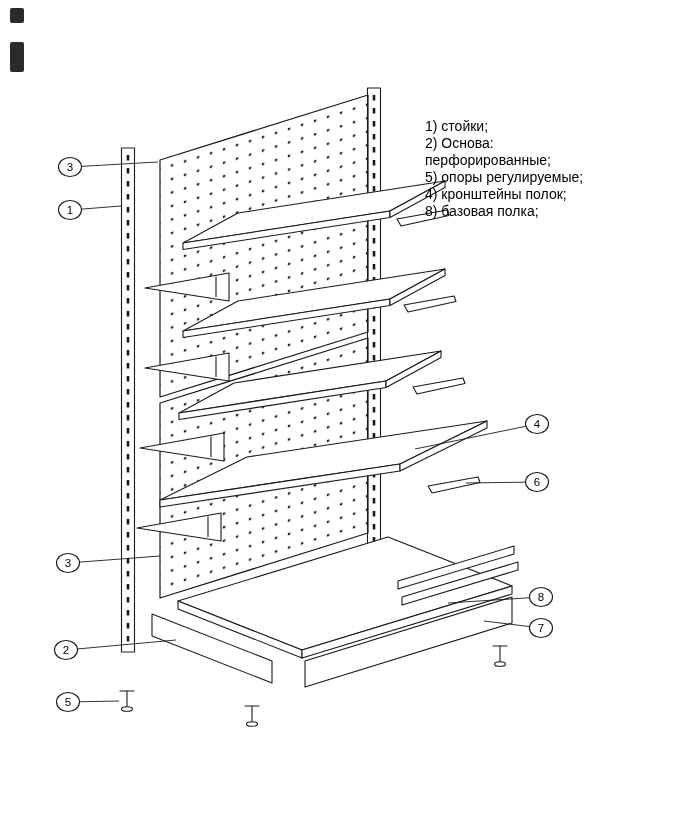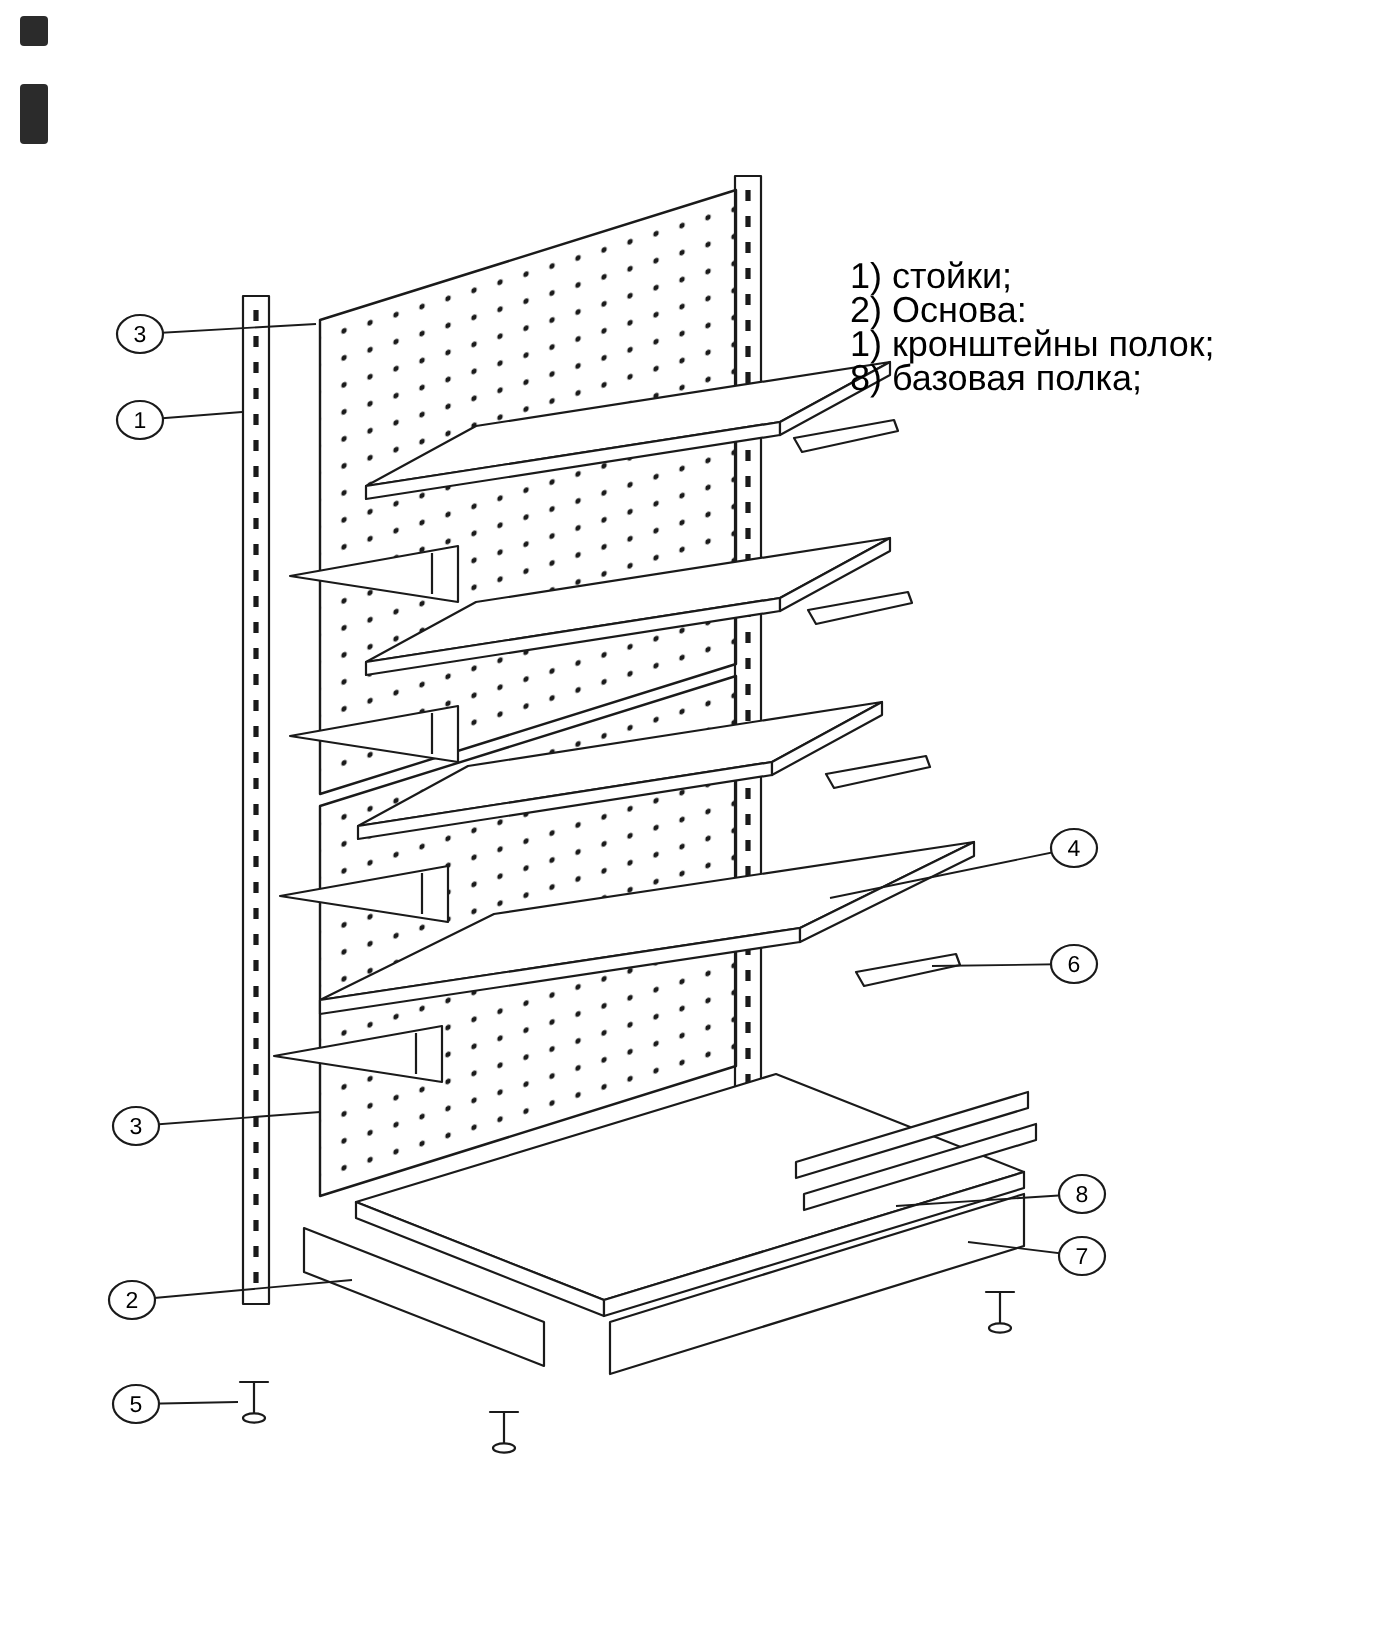--- a/index.html
+++ b/index.html
@@ -7,21 +7,21 @@
           font-family:"Liberation Sans",sans-serif;overflow:hidden;}
   svg{position:absolute;left:0;top:0;}
   .face{fill:#ffffff;stroke:#1a1a1a;stroke-width:1.1;stroke-linejoin:round;}
   .panel{stroke:#1a1a1a;stroke-width:1.2;stroke-linejoin:round;}
   .bk{fill:#ffffff;stroke:#1a1a1a;stroke-width:1.1;stroke-linejoin:round;}
   .ln{stroke:#1a1a1a;stroke-width:1.1;fill:none;stroke-linecap:round;}
   .slots{stroke:#1a1a1a;stroke-width:2.6;stroke-dasharray:5.5 7.5;}
   .leader{stroke:#1a1a1a;stroke-width:0.9;}
   .callout{fill:#ffffff;stroke:#1a1a1a;stroke-width:1.1;}
   .ctext{font-family:"Liberation Sans",sans-serif;font-size:11.5px;fill:#000;text-anchor:middle;}
-  .legend{position:absolute;left:425px;top:118px;color:#000;font-size:18px;line-height:17px;margin-top:12px;}
+  .legend{position:absolute;left:425px;top:118px;color:#000;font-size:14px;line-height:17px;}
   .mark{position:absolute;background:#2b2b2b;border-radius:2px;}
   .mark-1{left:10px;top:8px;width:14px;height:15px;}
   .mark-2{left:10px;top:42px;width:14px;height:30px;}
 </style>
 </head>
 <body>
 
 <div class="canvas">
 
   <div class="mark mark-1"></div>
@@ -148,17 +148,19 @@
     <g>
       <line class="leader" x1="68" y1="702" x2="119" y2="701"></line>
       <ellipse class="callout" cx="68" cy="702" rx="11.5" ry="9.5"></ellipse>
       <text class="ctext" x="68" y="706">5</text>
     </g>
   </svg>
 
   <div class="legend">
     <div>1) стойки;</div>
     <div>2) Основа:</div>
-    <div>1) кронштейны полок;</div>
+    <div>перфорированные;</div>
+    <div>5) опоры регулируемые;</div>
+    <div>4) кронштейны полок;</div>
     <div>8) базовая полка;</div>
   </div>
 
 </div>
 
 </body></html>

